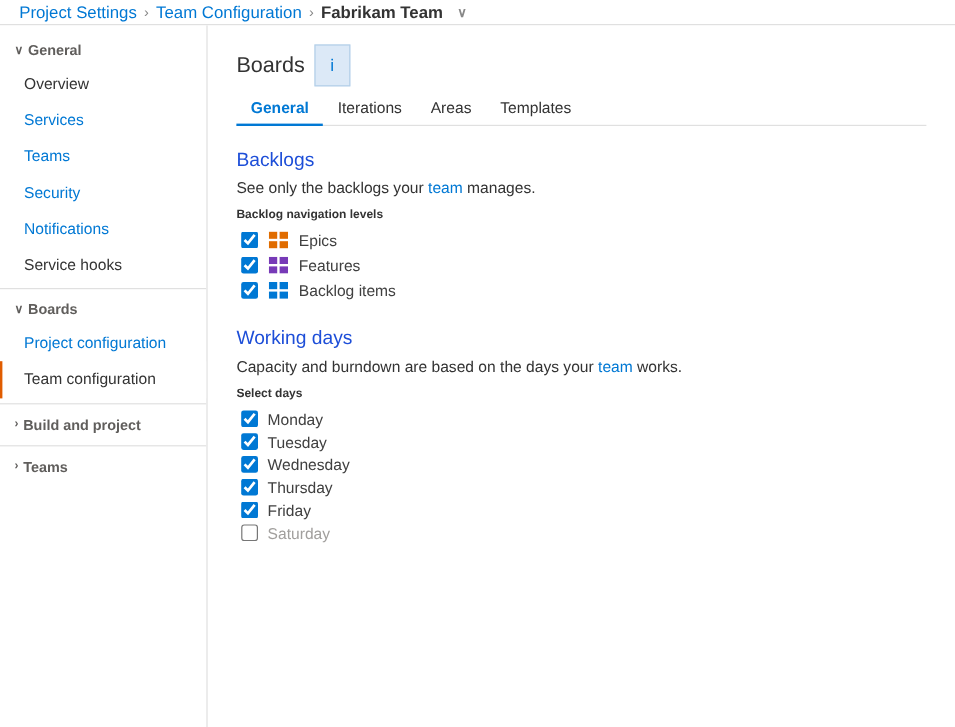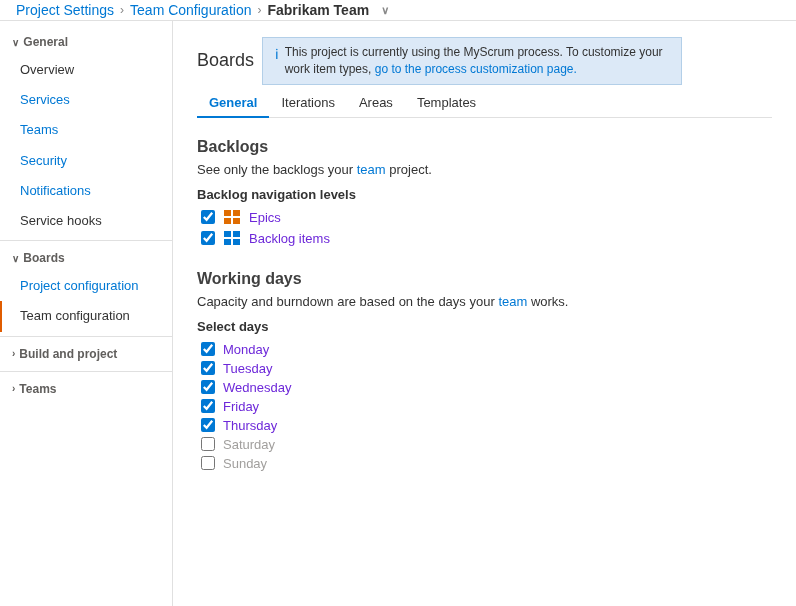--- a/index.html
+++ b/index.html
@@ -54,32 +54,32 @@
     
     .sub-tabs { display: flex; gap: 0; border-bottom: 1px solid #e0e0e0; margin-bottom: 20px; }
     .sub-tab {
       padding: 6px 12px; cursor: pointer; font-size: 13px; color: #333;
       border-bottom: 2px solid transparent; margin-bottom: -1px;
     }
     .sub-tab.active { color: #0078d4; border-bottom: 2px solid #0078d4; font-weight: 600; }
 
     
     .section { margin-bottom: 24px; }
-    .section-title { font-size: 16px; font-weight: 700; color: #404040; margin-bottom: 6px; }
+    .section-title { font-size: 16px; font-weight: 400; color: #1d4ed8; margin-bottom: 6px; }
     .section-desc { font-size: 13px; color: #333; margin-bottom: 10px; }
     .section-desc a { color: #0078d4; text-decoration: none; }
-    .subsection-label { font-size: 13px; font-weight: 600; color: #333; margin-bottom: 8px; }
+    .subsection-label { font-size: 10px; font-weight: 600; color: #333; margin-bottom: 8px; }
 
     
     .checkbox-row {
       display: flex; align-items: center; gap: 8px; margin-bottom: 6px; padding-left: 4px;
     }
     .checkbox-row input[type="checkbox"] { width: 14px; height: 14px; accent-color: #0078d4; cursor: pointer; }
     .checkbox-icon { width: 18px; height: 14px; display: inline-flex; align-items: center; justify-content: center; flex-shrink: 0; }
-    .checkbox-label { font-size: 13px; color: #6d28d9; }
+    .checkbox-label { font-size: 13px; color: #404040; }
 
     
     .days-section .checkbox-row { margin-bottom: 4px; }
     .day-label-inactive { color: #a19f9d; }
 
     .boards-header-row { display: flex; align-items: center; gap: 0; margin-bottom: 4px; }
   </style>
 </head>
 <body>
 
@@ -131,54 +131,62 @@
       <span>Teams</span>
     </div>
   </nav>
 
   <main class="content-area">
 
     <div class="boards-header-row">
       <span class="boards-title">Boards</span>
       <div class="info-banner">
         <span class="info-icon">ℹ</span>
-        <span>
-          <span>This project is currently using the MyScrum process. To customize your work item types,</span>
-          <a href="#">go to the process customization page.</a>
-        </span>
       </div>
     </div>
 
     <div class="sub-tabs">
       <div class="sub-tab active">General</div>
       <div class="sub-tab">Iterations</div>
       <div class="sub-tab">Areas</div>
       <div class="sub-tab">Templates</div>
     </div>
 
     <div class="section">
       <div class="section-title">Backlogs</div>
       <div class="section-desc">
-        <span>See only the backlogs your </span><a href="#">team</a><span> project.</span>
+        <span>See only the backlogs your </span><a href="#">team</a><span> manages.</span>
       </div>
       <div class="subsection-label">Backlog navigation levels</div>
 
       <div class="checkbox-row">
         <input type="checkbox" checked="" style="">
         <span class="checkbox-icon">
           <svg width="16" height="14" viewBox="0 0 16 14">
             <rect x="0" y="0" width="7" height="6" fill="#e06c00"></rect>
             <rect x="9" y="0" width="7" height="6" fill="#e06c00"></rect>
             <rect x="0" y="8" width="7" height="6" fill="#e06c00"></rect>
             <rect x="9" y="8" width="7" height="6" fill="#e06c00"></rect>
           </svg>
         </span>
         <span class="checkbox-label">Epics</span>
       </div>
 
+      <div class="checkbox-row">
+        <input type="checkbox" checked="" style="">
+        <span class="checkbox-icon">
+          <svg width="16" height="14" viewBox="0 0 16 14">
+            <rect x="0" y="0" width="7" height="6" fill="#773ab7"></rect>
+            <rect x="9" y="0" width="7" height="6" fill="#773ab7"></rect>
+            <rect x="0" y="8" width="7" height="6" fill="#773ab7"></rect>
+            <rect x="9" y="8" width="7" height="6" fill="#773ab7"></rect>
+          </svg>
+        </span>
+        <span class="checkbox-label">Features</span>
+      </div>
 
       <div class="checkbox-row">
         <input type="checkbox" checked="" style="">
         <span class="checkbox-icon">
           <svg width="16" height="14" viewBox="0 0 16 14">
             <rect x="0" y="0" width="7" height="6" fill="#0078d4"></rect>
             <rect x="9" y="0" width="7" height="6" fill="#0078d4"></rect>
             <rect x="0" y="8" width="7" height="6" fill="#0078d4"></rect>
             <rect x="9" y="8" width="7" height="6" fill="#0078d4"></rect>
           </svg>
@@ -201,30 +209,26 @@
       <div class="checkbox-row">
         <input type="checkbox" checked="" style="">
         <span class="checkbox-label">Tuesday</span>
       </div>
       <div class="checkbox-row">
         <input type="checkbox" checked="" style="">
         <span class="checkbox-label">Wednesday</span>
       </div>
       <div class="checkbox-row">
         <input type="checkbox" checked="" style="">
+        <span class="checkbox-label">Thursday</span>
+      </div>
+      <div class="checkbox-row">
+        <input type="checkbox" checked="" style="">
         <span class="checkbox-label">Friday</span>
-      </div>
-      <div class="checkbox-row">
-        <input type="checkbox" checked="" style="">
-        <span class="checkbox-label">Thursday</span>
       </div>
       <div class="checkbox-row">
         <input type="checkbox" style="">
         <span class="checkbox-label day-label-inactive">Saturday</span>
       </div>
-      <div class="checkbox-row">
-        <input type="checkbox" style="">
-        <span class="checkbox-label day-label-inactive">Sunday</span>
-      </div>
     </div>
 
   </main>
 </div>
 
 </body></html>

